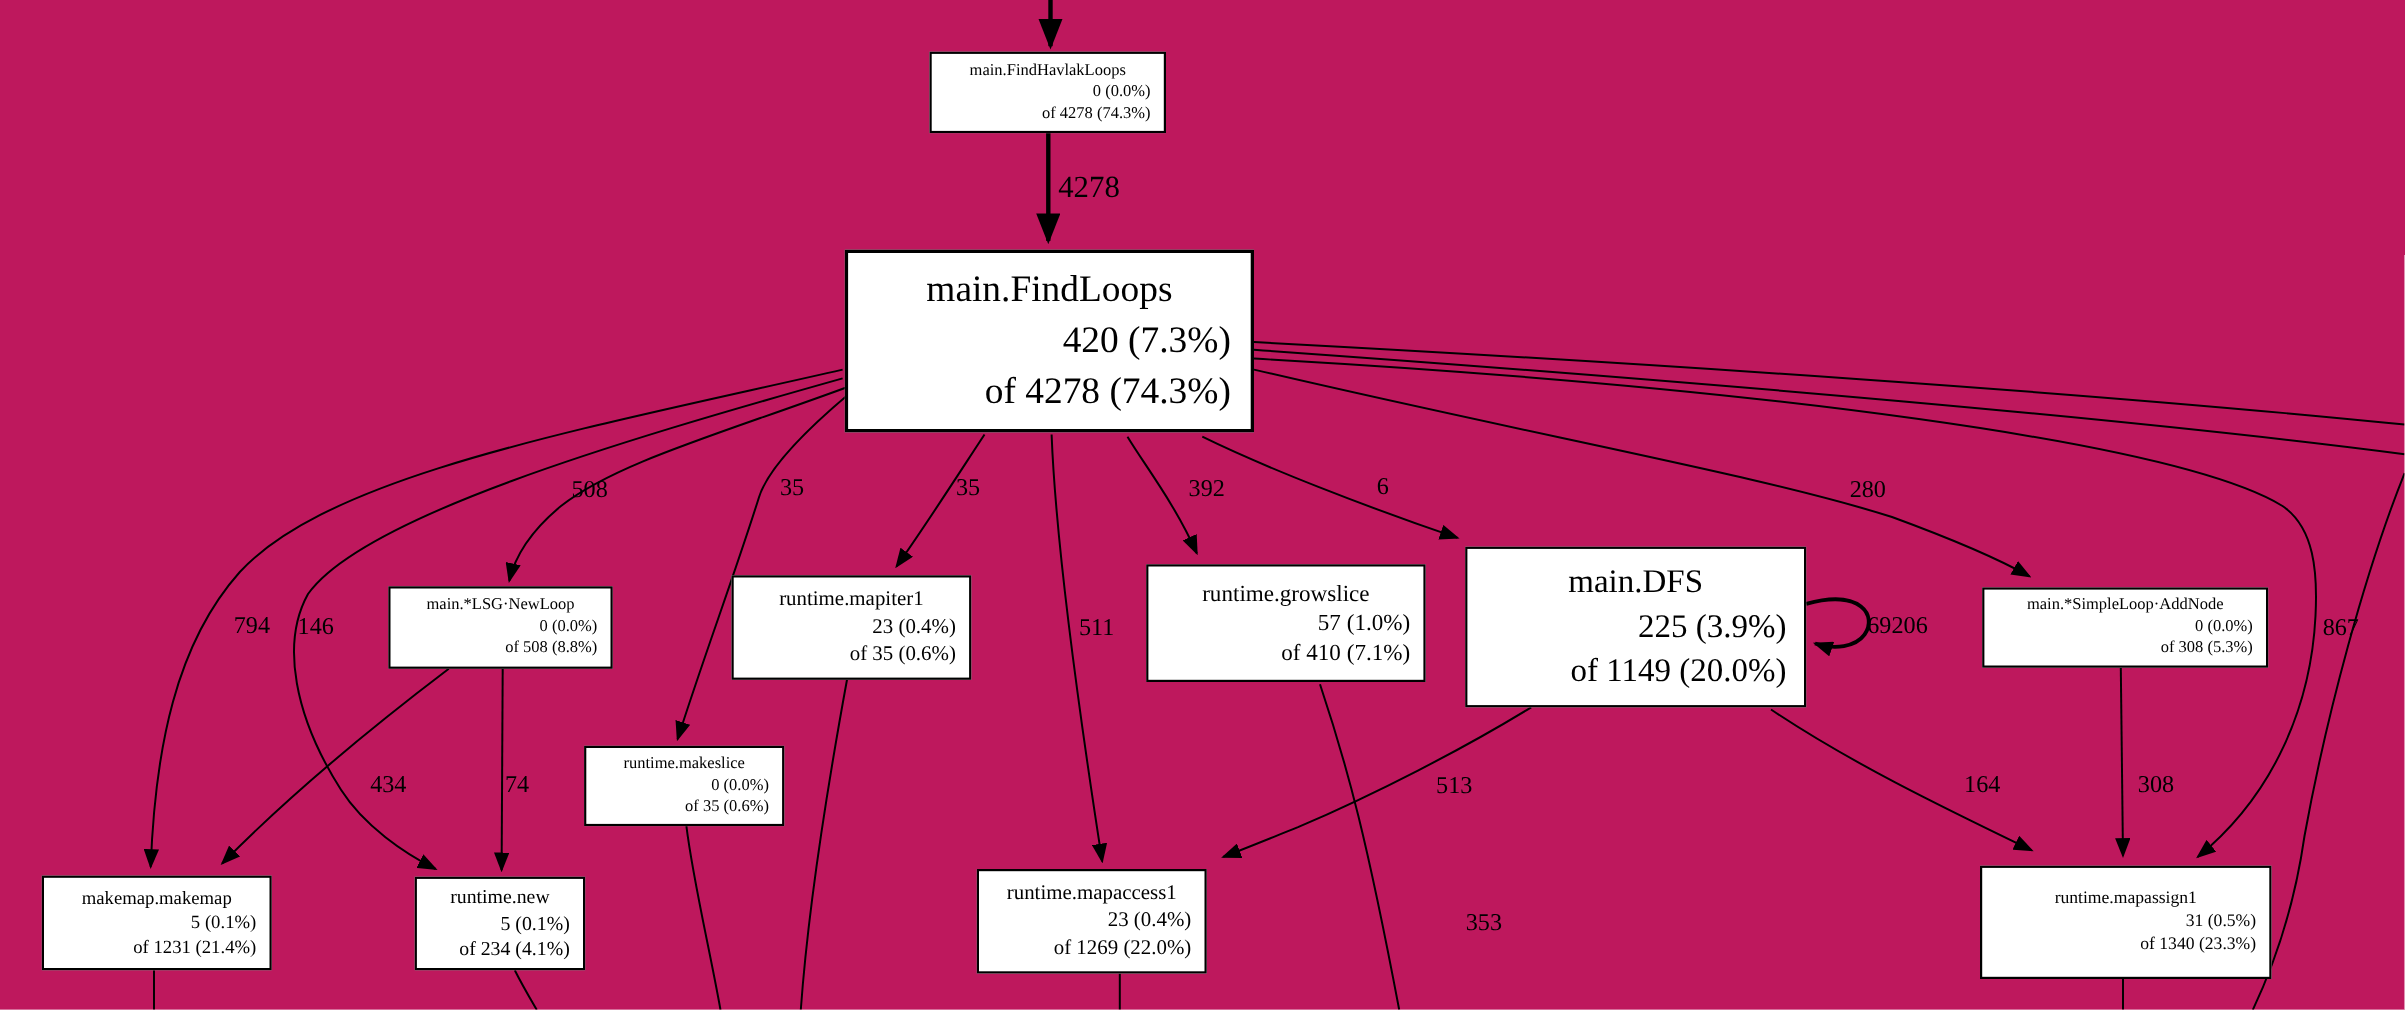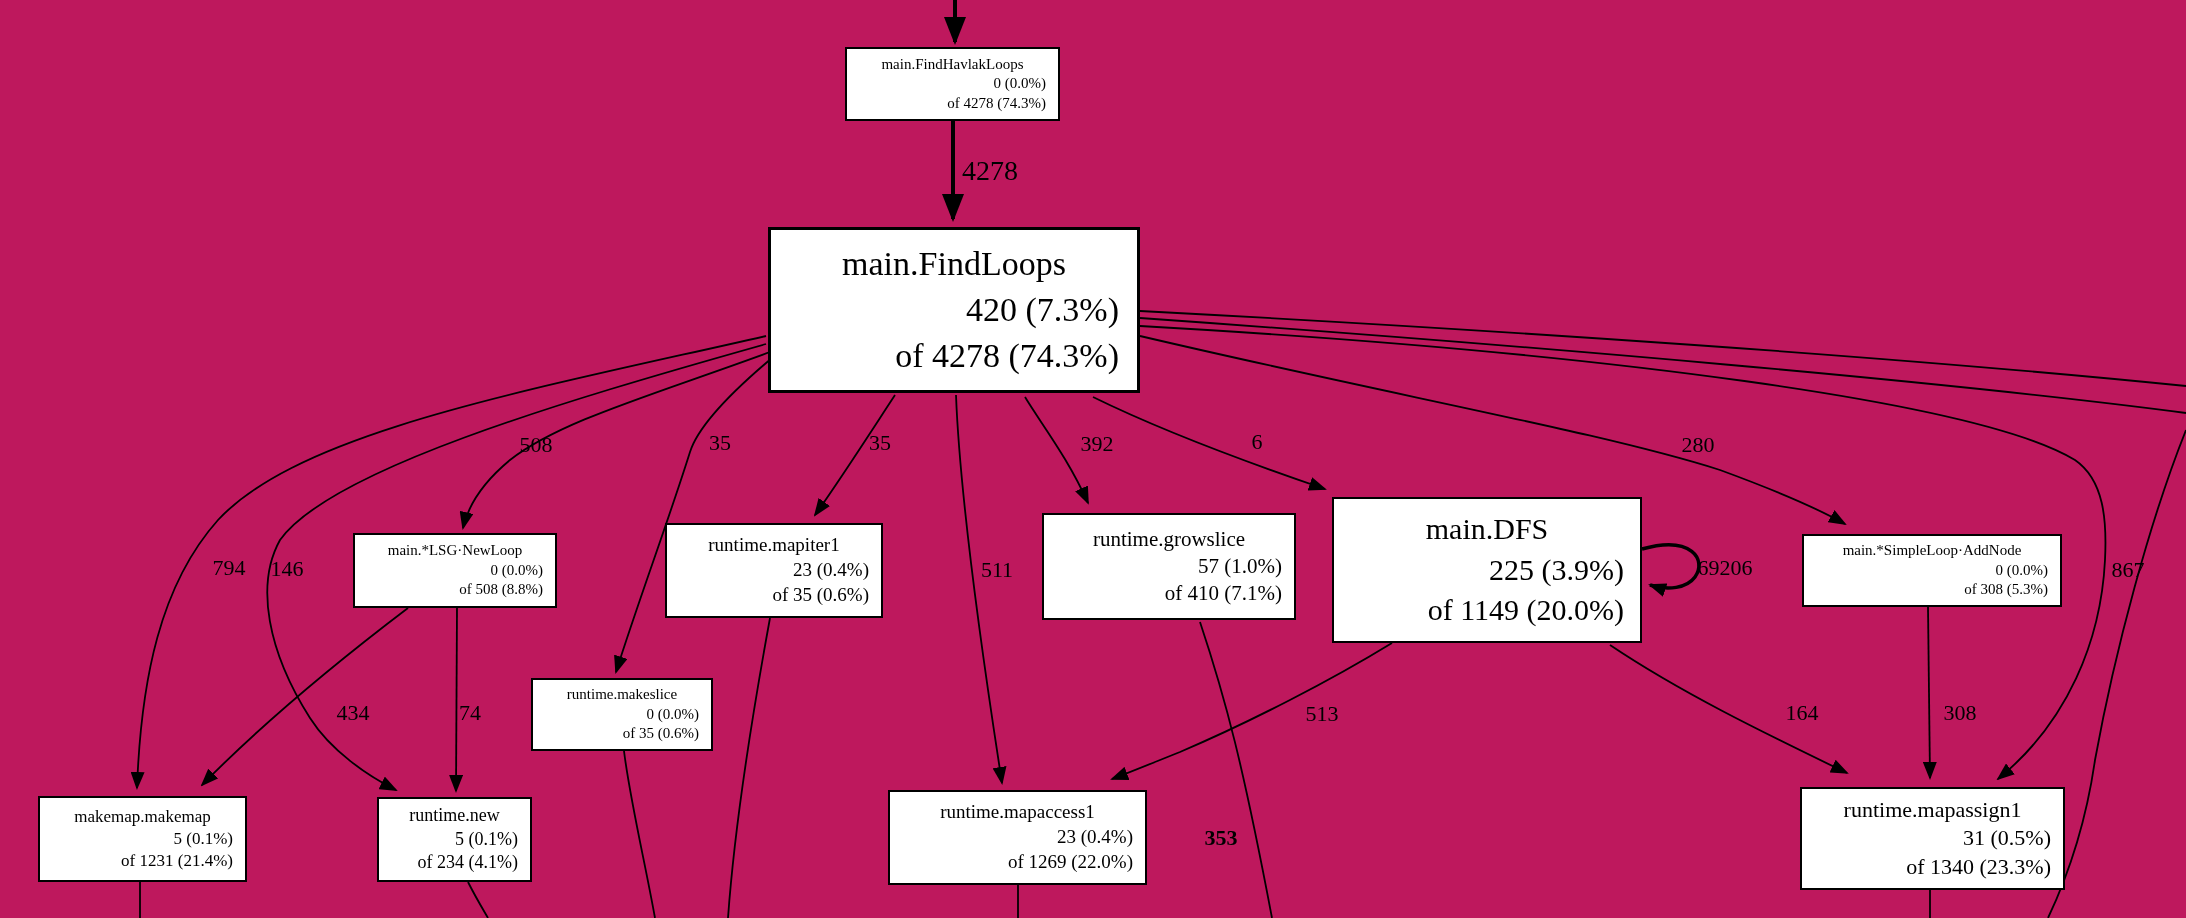--- a/index.html
+++ b/index.html
@@ -156,27 +156,27 @@
     <div class="vl">5 (0.1%)</div>
     <div class="vl">of 1231 (21.4%)</div>
   </div>
 
   <div class="node" style="left:377px;top:797px;width:155px;height:85px;font-size:18px;">
     <div class="nm">runtime.new</div>
     <div class="vl">5 (0.1%)</div>
     <div class="vl">of 234 (4.1%)</div>
   </div>
 
-  <div class="node" style="left:888px;top:790px;width:259px;height:95px;font-size:19px;">
+  <div class="node" style="left:888px;top:790px;width:209px;height:95px;font-size:19px;">
     <div class="nm">runtime.mapaccess1</div>
     <div class="vl">23 (0.4%)</div>
     <div class="vl">of 1269 (22.0%)</div>
   </div>
 
-  <div class="node" style="left:1800px;top:787px;width:265px;height:103px;font-size:22px;">
+  <div class="node" style="left:1800px;top:787px;width:265px;height:103px;font-size:16px;">
     <div class="nm">runtime.mapassign1</div>
     <div class="vl">31 (0.5%)</div>
     <div class="vl">of 1340 (23.3%)</div>
   </div>
 
   <div class="elabel" style="left:1012px;top:-14px;font-size:28px;">4278</div>
   <div class="elabel" style="left:990px;top:171px;font-size:28px;">4278</div>
   <div class="elabel" style="left:536px;top:445px;">508</div>
   <div class="elabel" style="left:720px;top:443px;">35</div>
   <div class="elabel" style="left:880px;top:443px;">35</div>
@@ -186,15 +186,15 @@
   <div class="elabel" style="left:229px;top:568px;">794</div>
   <div class="elabel" style="left:287px;top:569px;">146</div>
   <div class="elabel" style="left:997px;top:570px;">511</div>
   <div class="elabel" style="left:1725px;top:568px;">69206</div>
   <div class="elabel" style="left:2128px;top:570px;">867</div>
   <div class="elabel" style="left:353px;top:713px;">434</div>
   <div class="elabel" style="left:470px;top:713px;">74</div>
   <div class="elabel" style="left:1322px;top:714px;">513</div>
   <div class="elabel" style="left:1802px;top:713px;">164</div>
   <div class="elabel" style="left:1960px;top:713px;">308</div>
-  <div class="elabel" style="left:1221px;top:838px;font-weight:bold;">353</div>
+  <div class="elabel" style="left:1349px;top:838px;">353</div>
 
 </div>
 
 </body></html>

